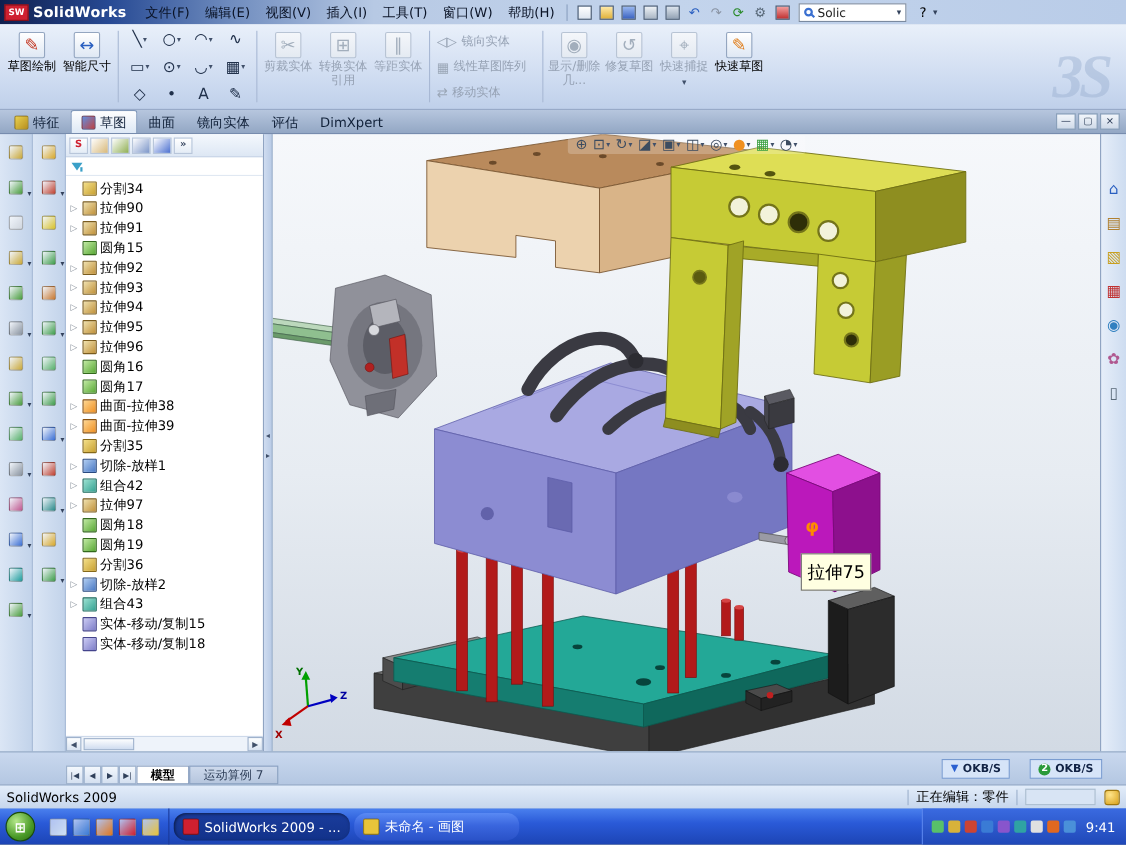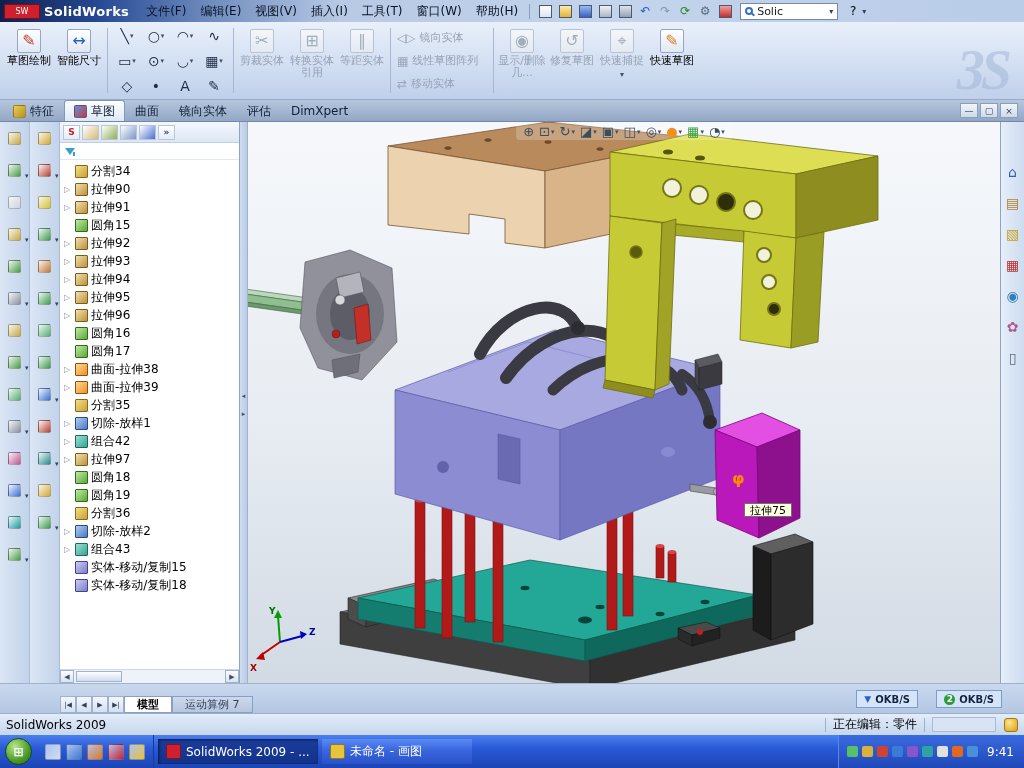--- a/index.html
+++ b/index.html
@@ -3,21 +3,21 @@
 <meta charset="utf-8">
 <style>
 *{box-sizing:border-box;margin:0;padding:0}
 html,body{background:#666}
 #screen{position:relative;width:1024px;height:768px;overflow:hidden;background:#aabdd6;
   font-family:"DejaVu Sans","Liberation Sans",sans-serif;font-size:12px;color:#000;cursor:default}
 
 #topbar{position:absolute;left:0;top:0;width:1024px;height:22px;display:flex;align-items:center;
   background:linear-gradient(90deg,#101f4e 0,#274a94 100px,#6f8cbe 210px,#b7c9e4 340px,#c3d4ec 60%,#b9cce8)}
 #logo{display:flex;align-items:center;gap:4px;padding:0 10px 0 4px}
-#logo .sw{width:36px;height:15px;background:#cf2030;color:#fff;font-weight:normal;font-size:8px;
+#logo .sw{width:22px;height:15px;background:#cf2030;color:#fff;font-weight:bold;font-size:8px;
   display:flex;align-items:center;justify-content:center;border:1px solid #7a0f18}
 #logo .nm{color:#fff;font-weight:bold;font-size:13px;letter-spacing:.3px}
 #menus{display:flex;align-items:center}
 .menu{padding:3px 7px;color:#0a1326;cursor:pointer}
 .tsep{width:1px;height:15px;background:#8aa0c0;margin:0 4px}
 #qtb{display:flex;align-items:center;gap:2px;margin-left:2px}
 .qi{min-width:18px;height:18px;display:flex;align-items:center;justify-content:center;font-size:12px;cursor:pointer;border:1px solid transparent}
 .tile{width:13px;height:13px;border:1px solid #4a5a70;display:block}
 .tile-white{background:linear-gradient(#ffffff,#dce4ee)}
 .tile-yellow{background:linear-gradient(#ffe9a8,#e0b23a)}
@@ -99,22 +99,22 @@
 .hsthumb{width:46px;height:11px;background:linear-gradient(#fdfefe,#cfdcf0);border:1px solid #9fb2cc;margin-left:2px;cursor:grab}
 .hsspace{flex:1}
 #treesplit{width:8px;background:linear-gradient(90deg,#cfdcf0,#b9cbe6);border-right:1px solid #9fb2cc;
   display:flex;flex-direction:column;align-items:center;justify-content:center;gap:4px;flex:none;cursor:col-resize}
 .spla::before{content:"◂";font-size:7px;color:#40506a}
 .splb::before{content:"▸";font-size:7px;color:#40506a}
 #viewport{flex:1;position:relative;background:linear-gradient(#f6f8fb,#e7ecf2 55%,#d2dae4);overflow:hidden}
 #hud{position:absolute;left:50%;top:1px;transform:translateX(-50%);display:flex;align-items:center;gap:5px;
   padding:1px 7px;background:#ffffff38;border-radius:3px}
 .hudic{display:flex;align-items:center;font-size:13px;color:#3c4c60;cursor:pointer}
-#tooltip{position:absolute;left:496px;top:381px;height:14px;padding:1px 5px;background:#ffffe1;
-  border:1px solid #707070;font-size:11px;display:flex;align-items:center;white-space:nowrap}
+#tooltip{position:absolute;left:480px;top:381px;height:34px;padding:1px 5px;background:#ffffe1;
+  border:1px solid #707070;font-size:16px;display:flex;align-items:center;white-space:nowrap}
 #taskpane{width:24px;background:linear-gradient(90deg,#e6eef9,#cddcf0);border-left:1px solid #90a4c2;
   display:flex;flex-direction:column;align-items:center;padding-top:42px;gap:15px;flex:none}
 .tpicon{font-size:14px;cursor:pointer}
 
 #bottombar{position:absolute;left:0;top:683px;width:1024px;height:30px;
   background:linear-gradient(#c9d8ee,#b4c7e2);border-top:1px solid #9fb2cc}
 #tabsrow{position:absolute;left:60px;bottom:0;height:17px;display:flex;align-items:stretch}
 #navbtns{display:flex}
 .navbtn{min-width:16px;background:linear-gradient(#f4f8fd,#d4e0f0);border:1px solid #9fb2cc;font-size:7px;
   display:flex;align-items:center;justify-content:center;color:#30405a;padding:0 2px;cursor:pointer}
@@ -137,21 +137,21 @@
 #sbicon{width:14px;height:14px;border-radius:3px;background:radial-gradient(circle at 35% 30%,#ffe48a,#d8a018);
   border:1px solid #a07810;margin-left:8px}
 
 #taskbar{position:absolute;left:0;top:735px;width:1024px;height:33px;display:flex;align-items:center;
   background:linear-gradient(#4a80ee,#2a5ad8 40%,#1c44b4)}
 #startorb{width:27px;height:27px;border-radius:50%;margin:0 5px;flex:none;cursor:pointer;
   background:radial-gradient(circle at 35% 30%,#b4e88a,#4a9a28 60%,#2a6a14);border:1px solid #1a4a0c;
   display:flex;align-items:center;justify-content:center;color:#fff;font-size:12px;font-weight:bold}
 #ql{display:flex;gap:5px;align-items:center;padding:0 8px;border-right:1px solid #1a3a9a;height:100%}
 .qlicon{width:16px;height:16px;border-radius:2px;border:1px solid #00000040;cursor:pointer}
-.taskbtn{height:25px;margin-left:4px;border-radius:0;display:flex;align-items:center;gap:5px;padding:0 8px;
+.taskbtn{height:25px;margin-left:4px;border-radius:11px;display:flex;align-items:center;gap:5px;padding:0 8px;
   color:#fff;font-size:12px;white-space:nowrap;overflow:hidden;cursor:pointer}
 .taskbtn.active{background:linear-gradient(#1a3c9c,#12328a);box-shadow:inset 1px 1px 3px #00000088;width:160px}
 .taskbtn.normal{background:linear-gradient(#5a8af4,#3a66de 45%,#2a52c8);width:150px}
 .tbicon{width:15px;height:15px;border-radius:2px;flex:none;border:1px solid #00000060}
 #tray{margin-left:auto;height:100%;display:flex;align-items:center;gap:4px;padding:0 10px 0 8px;
   background:linear-gradient(#3a6ae0,#1f48b8);border-left:1px solid #5a86ee}
 .trayicon{width:11px;height:11px;border-radius:2px;cursor:pointer}
 #clock{color:#fff;font-size:12px;margin-left:5px}
 text{font-family:"DejaVu Sans","Liberation Sans",sans-serif}
 </style>

